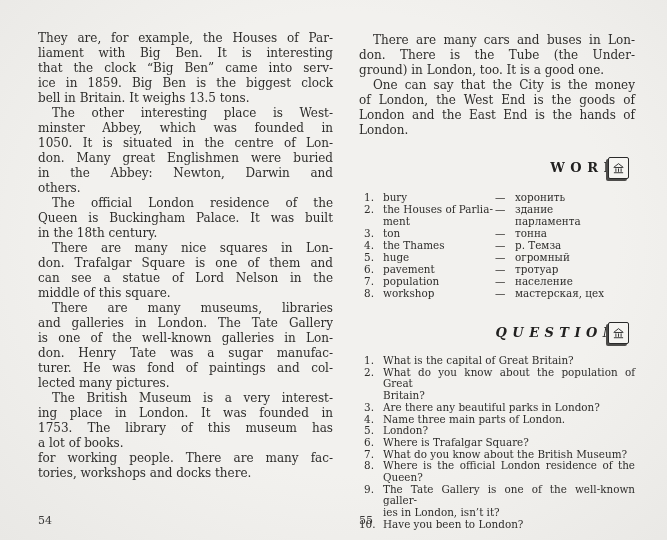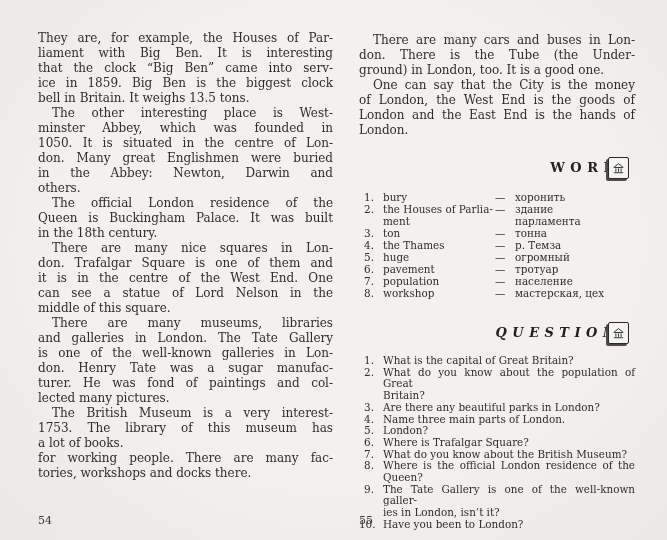--- a/index.html
+++ b/index.html
@@ -76,30 +76,30 @@
       <div class="tline">minster Abbey, which was founded in</div>
       <div class="tline">1050. It is situated in the centre of Lon-</div>
       <div class="tline">don. Many great Englishmen were buried</div>
       <div class="tline">in the Abbey: Newton, Darwin and</div>
       <div class="tline last">others.</div>
       <div class="tline ind">The official London residence of the</div>
       <div class="tline">Queen is Buckingham Palace. It was built</div>
       <div class="tline last">in the 18th century.</div>
       <div class="tline ind">There are many nice squares in Lon-</div>
       <div class="tline">don. Trafalgar Square is one of them and</div>
-      <div class="tline">it is in the centre of the West End. One</div>
       <div class="tline">can see a statue of Lord Nelson in the</div>
       <div class="tline last">middle of this square.</div>
       <div class="tline ind">There are many museums, libraries</div>
       <div class="tline">and galleries in London. The Tate Gallery</div>
       <div class="tline">is one of the well-known galleries in Lon-</div>
       <div class="tline">don. Henry Tate was a sugar manufac-</div>
       <div class="tline">turer. He was fond of paintings and col-</div>
       <div class="tline last">lected many pictures.</div>
       <div class="tline ind">The British Museum is a very interest-</div>
+      <div class="tline">ing place in London. It was founded in</div>
       <div class="tline">1753. The library of this museum has</div>
       <div class="tline last">a lot of books.</div>
       <div class="tline">for working people. There are many fac-</div>
       <div class="tline last">tories, workshops and docks there.</div>
     </div>
   <div class="pagenum p54">54</div>
 
   <div class="col col-right">
     <div class="bodytext" id="right-body">
         <div class="tline ind">There are many cars and buses in Lon-</div>

